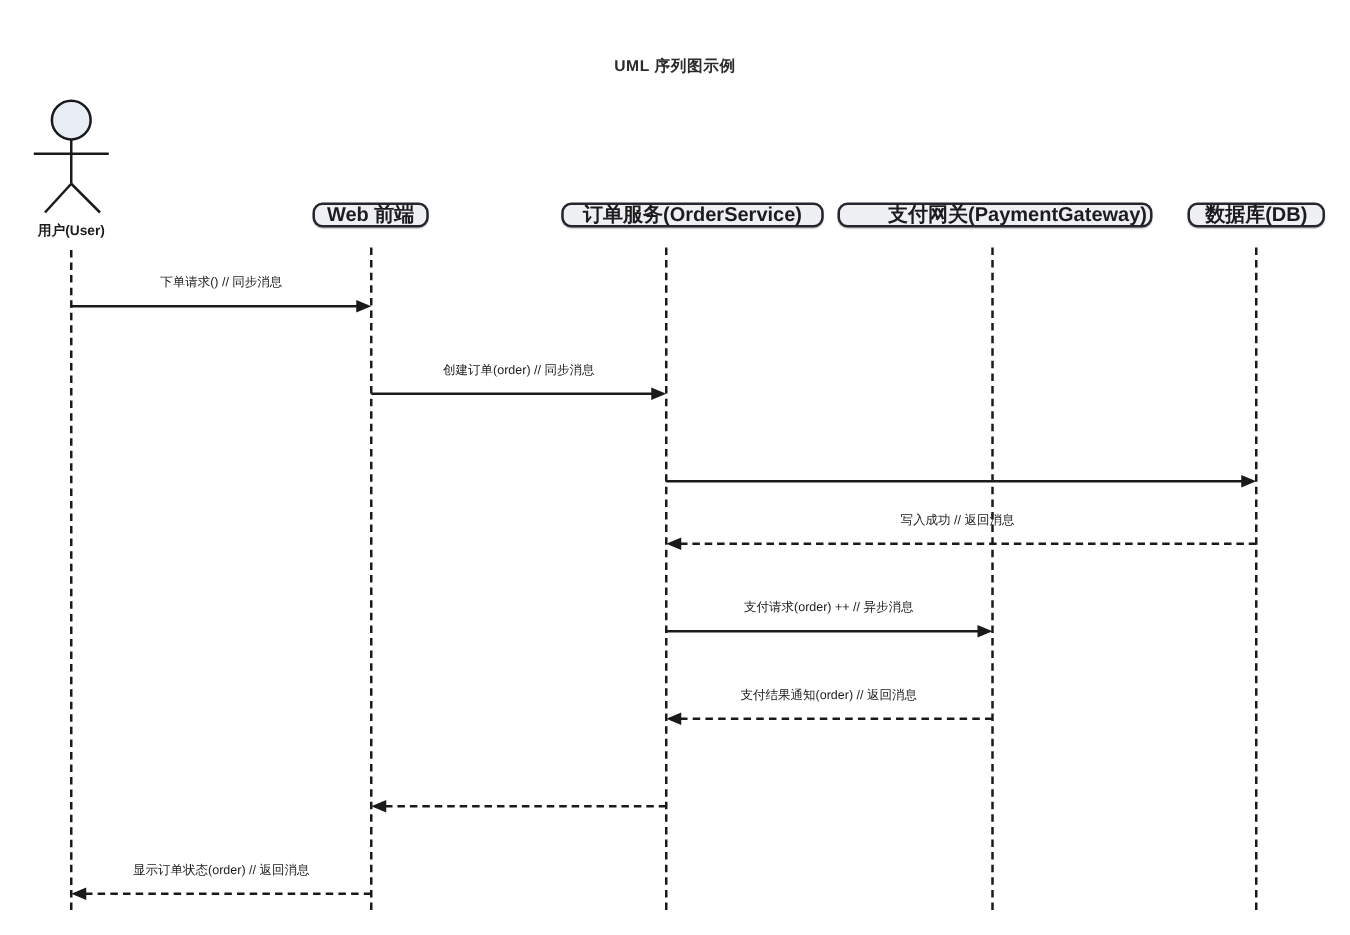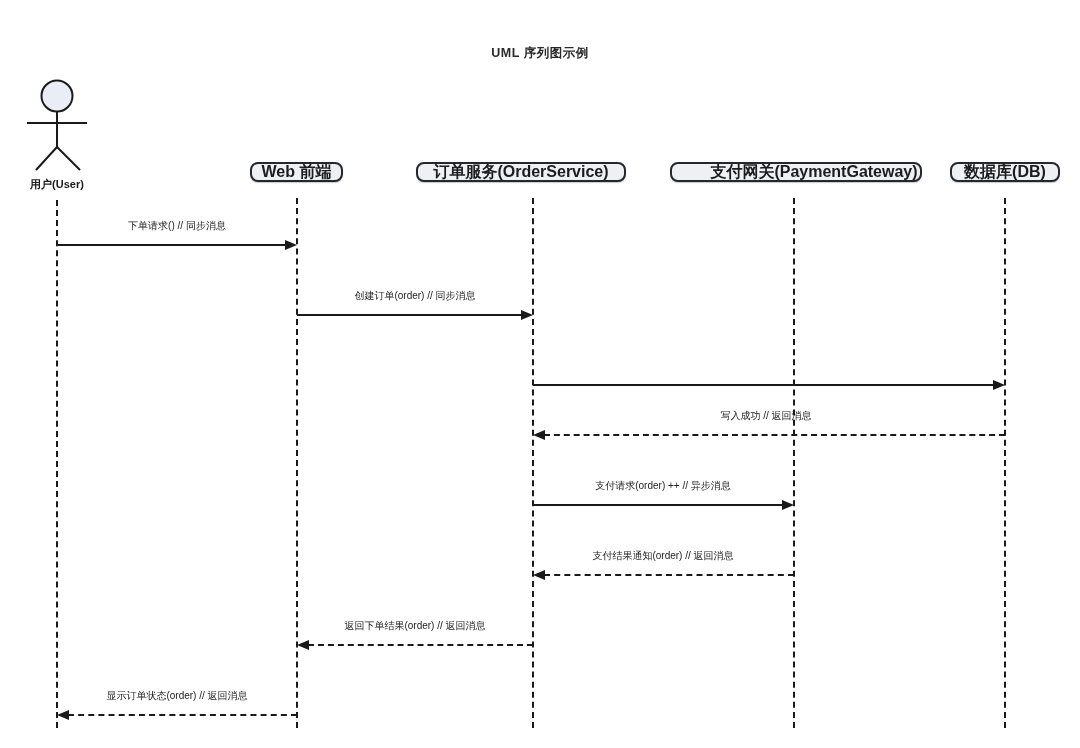--- a/index.html
+++ b/index.html
@@ -33,21 +33,21 @@
     position:absolute;top:162px;height:20px;
     background:var(--participant-fill);
     border:2px solid var(--participant-border);
     border-radius:8px;
     display:flex;align-items:center;justify-content:center;
     font-size:16px;font-weight:700;white-space:nowrap;
     box-shadow:0 1px 1px rgba(30,30,40,.25);
     z-index:3;
   }
   .pbox-web{left:250px;width:93px;}
-  .pbox-order{left:416px;width:210px;}
+  .pbox-order{left:449px;width:210px;}
   .pbox-pay{left:670px;width:252px;padding-left:36px;}
   .pbox-db{left:950px;width:110px;}
 
   
   .lifeline{
     position:absolute;width:0;
     border-left:2px dashed var(--line-color);
     z-index:1;
   }
   .ll-user {left:56px; top:200px;height:528px;}
@@ -125,21 +125,20 @@
   <div class="arrowhead left" style="left:533px;top:430px"></div>
 
   <div class="msg-label" style="left:663px;top:479px">支付请求(order) ++ // 异步消息</div>
   <div class="msg-line solid" style="left:533px;top:504px;width:250px"></div>
   <div class="arrowhead right" style="left:782px;top:500px"></div>
 
   <div class="msg-label" style="left:663px;top:549px">支付结果通知(order) // 返回消息</div>
   <div class="msg-line dashed" style="left:544px;top:574px;width:250px"></div>
   <div class="arrowhead left" style="left:533px;top:570px"></div>
 
-  <div class="msg-label" style="left:415px;top:619px">返回下单结果(order) // 返回消息</div>
   <div class="msg-line dashed" style="left:308px;top:644px;width:225px"></div>
   <div class="arrowhead left" style="left:297px;top:640px"></div>
 
   <div class="msg-label" style="left:177px;top:689px">显示订单状态(order) // 返回消息</div>
   <div class="msg-line dashed" style="left:68px;top:714px;width:229px"></div>
   <div class="arrowhead left" style="left:57px;top:710px"></div>
 
 </div>
 
 </body></html>

